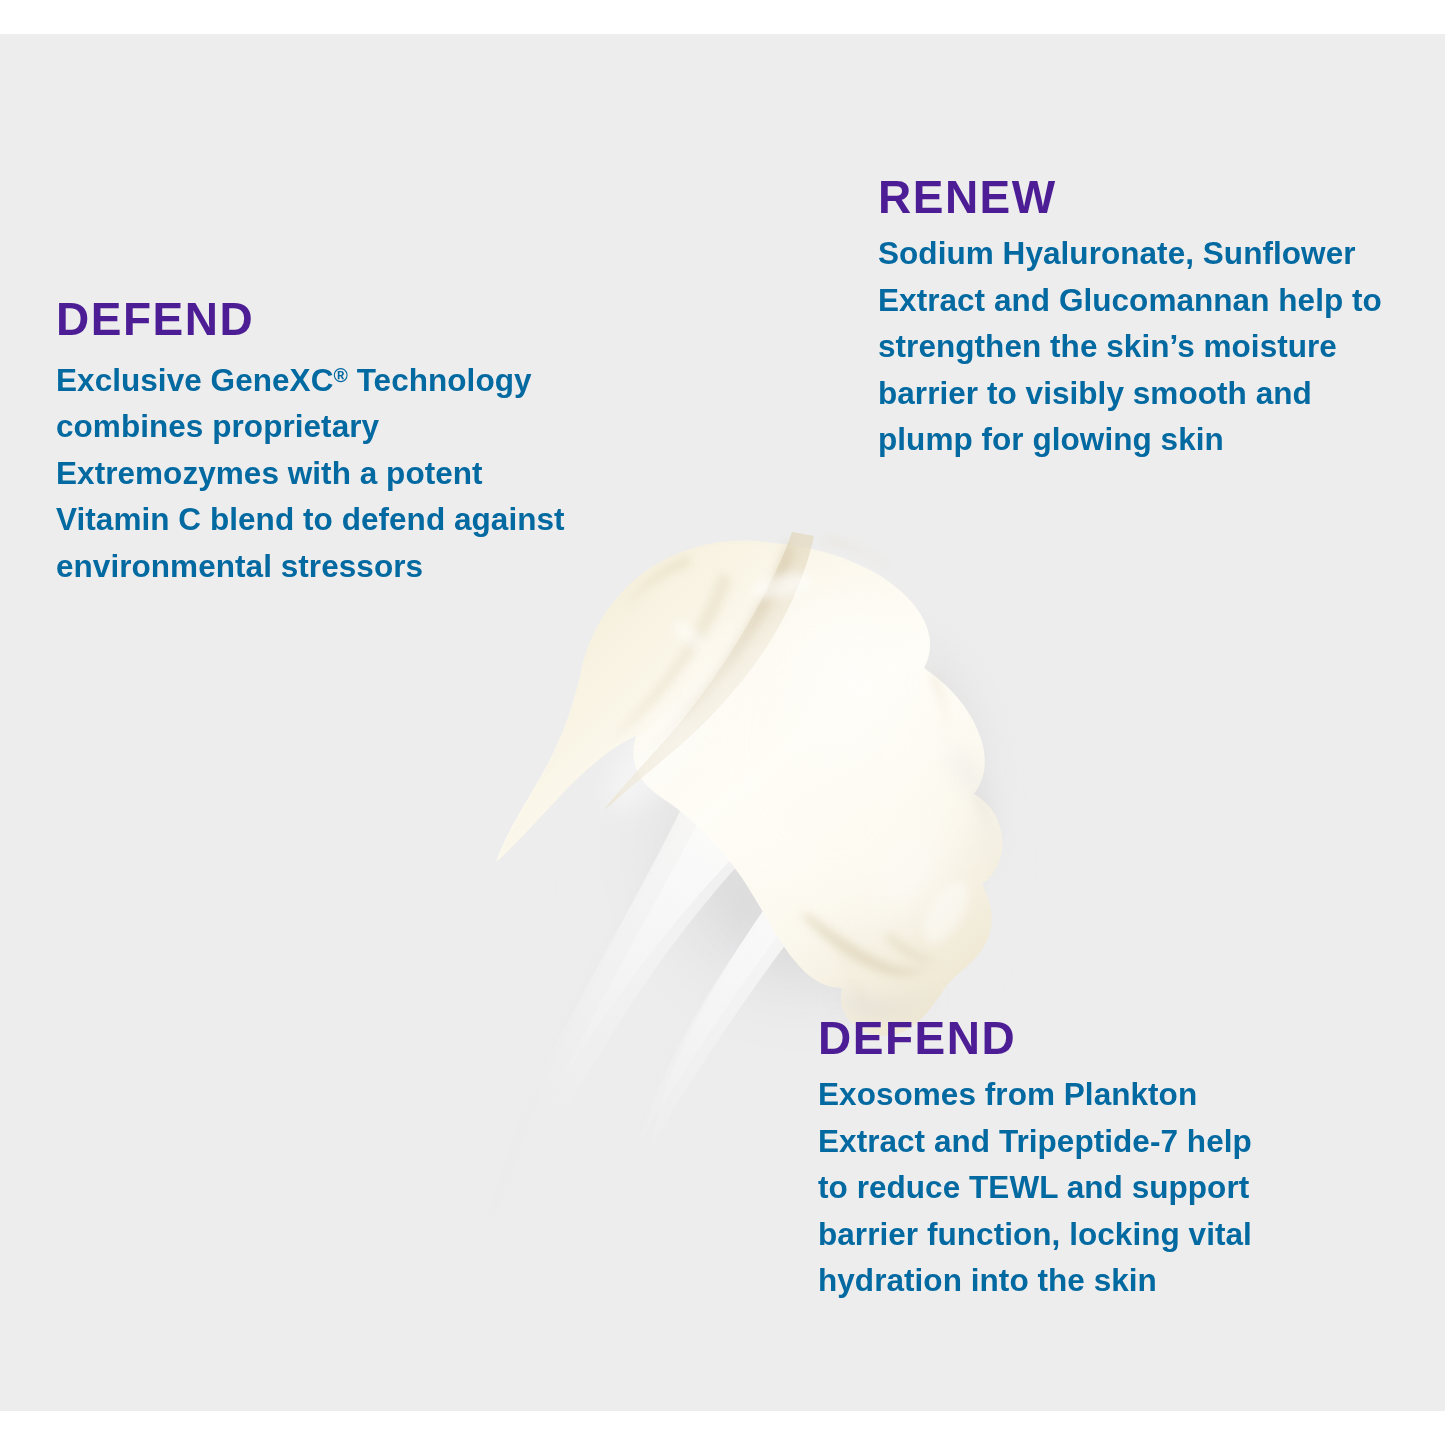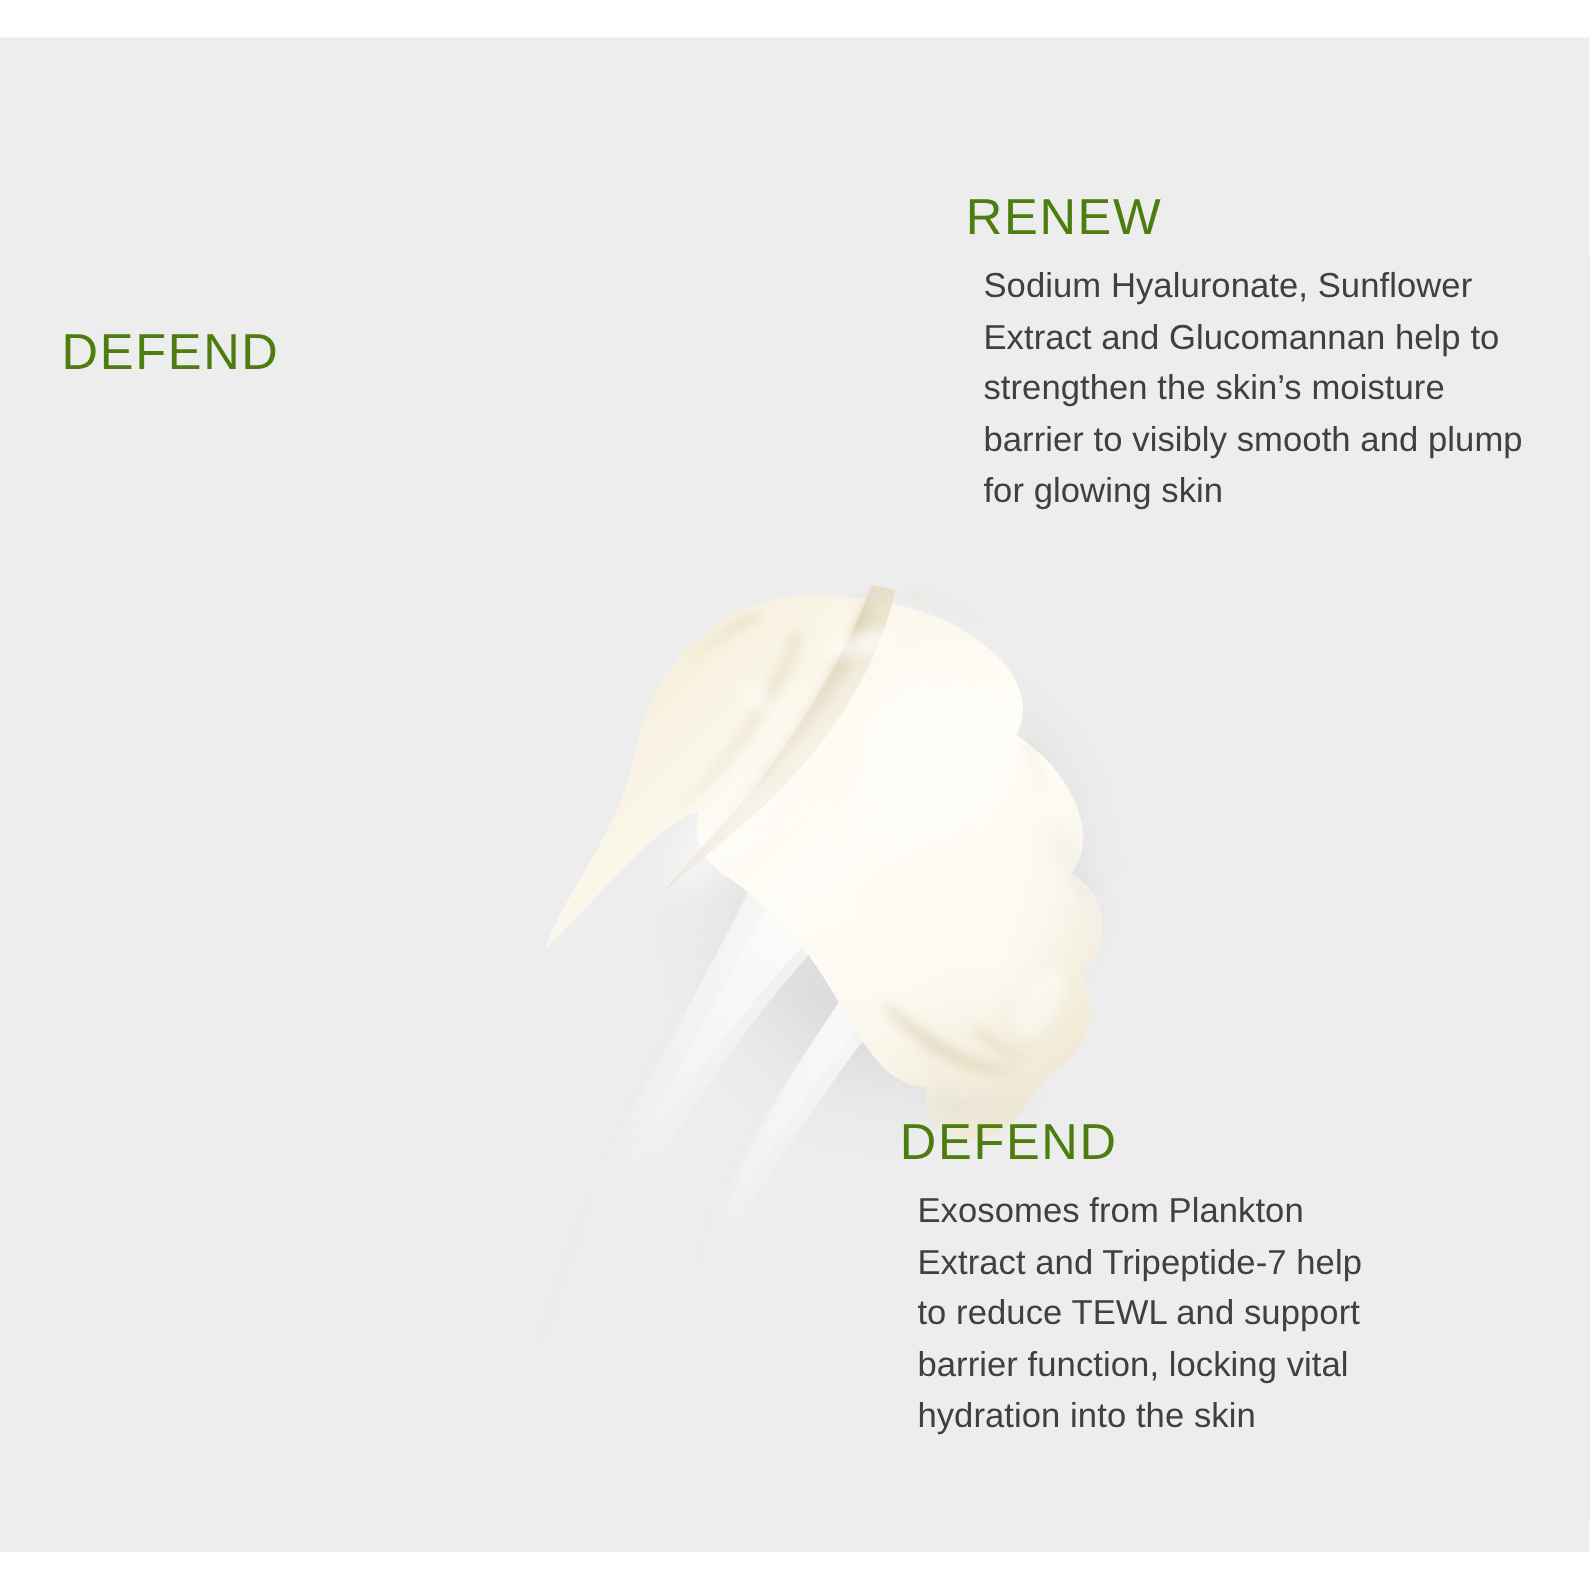--- a/index.html
+++ b/index.html
@@ -22,33 +22,33 @@
     width: 1445px;
     height: 1377px;
     background: #ededed;
   }
   .block {
     position: absolute;
     color: #1a1a1a;
   }
   .heading {
     font-size: 46px;
-    font-weight: 400;
+    font-weight: 700;
     letter-spacing: 1.5px;
     line-height: 1.0;
     margin: 0 0 10px 0;
-    color: #4d7c0f;
+    color: #4c1d95;
     white-space: nowrap;
   }
   .body-text {
     font-size: 31.5px;
-    font-weight: 400;
+    font-weight: 700;
     line-height: 46.5px;
-    color: #404040;
-    margin: 16px;
+    color: #0369a1;
+    margin: 0;
     letter-spacing: 0.05px;
   }
   .body-text .reg {
     font-size: 0.62em;
     vertical-align: 0.45em;
     letter-spacing: 0;
   }
 
   
   #block-defend  { left: 56px;  top: 296px;  width: 520px; }
@@ -232,20 +232,21 @@
 
       <ellipse cx="430" cy="300" rx="118" ry="150" fill="#fffdf6" opacity="0.35" transform="rotate(-10 430 300)" filter="url(#blurLg)"></ellipse>
 
       <path d="M 452 532 C 486 548, 520 548, 546 530 C 520 560, 476 562, 446 540 Z" fill="#cfcfd1" opacity="0.5" filter="url(#blurMd)"></path>
       <path d="M 560 300 C 592 330, 606 374, 598 416 C 614 372, 600 322, 566 292 Z" fill="#cfcfd1" opacity="0.4" filter="url(#blurMd)"></path>
     </svg>
   </div>
 
   <div class="block" id="block-defend">
     <h2 class="heading">DEFEND</h2>
+    <p class="body-text"><span>Exclusive GeneXC</span><span class="reg">®</span><span> Technology combines proprietary Extremozymes with a potent Vitamin C blend to defend against environmental stressors</span></p>
   </div>
 
   <div class="block" id="block-renew">
     <h2 class="heading">RENEW</h2>
     <p class="body-text">Sodium Hyaluronate, Sunflower Extract and Glucomannan help to strengthen the skin’s moisture barrier to visibly smooth and plump for glowing skin</p>
   </div>
 
   <div class="block" id="block-hydrate">
     <h2 class="heading">DEFEND</h2>
     <p class="body-text">Exosomes from Plankton Extract and Tripeptide-7 help to reduce TEWL and support barrier function, locking vital hydration into the skin</p>

